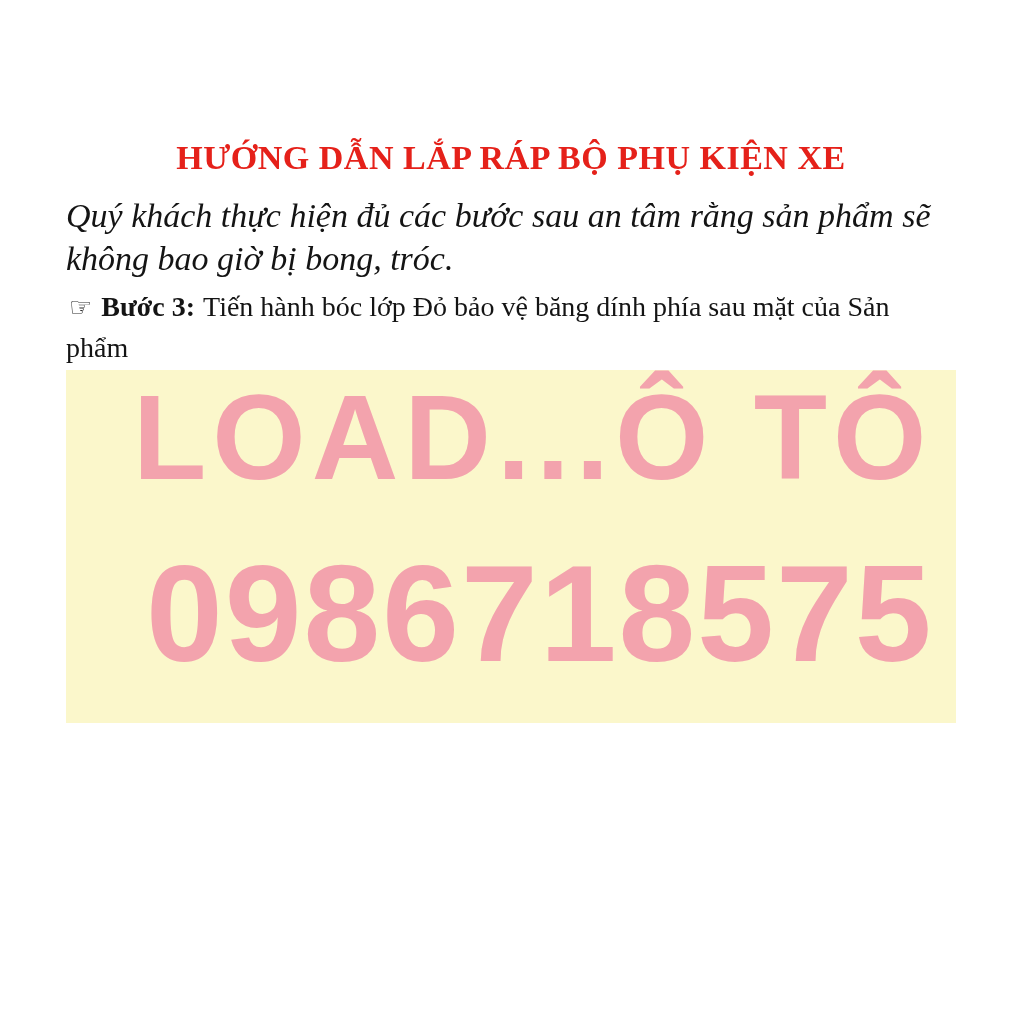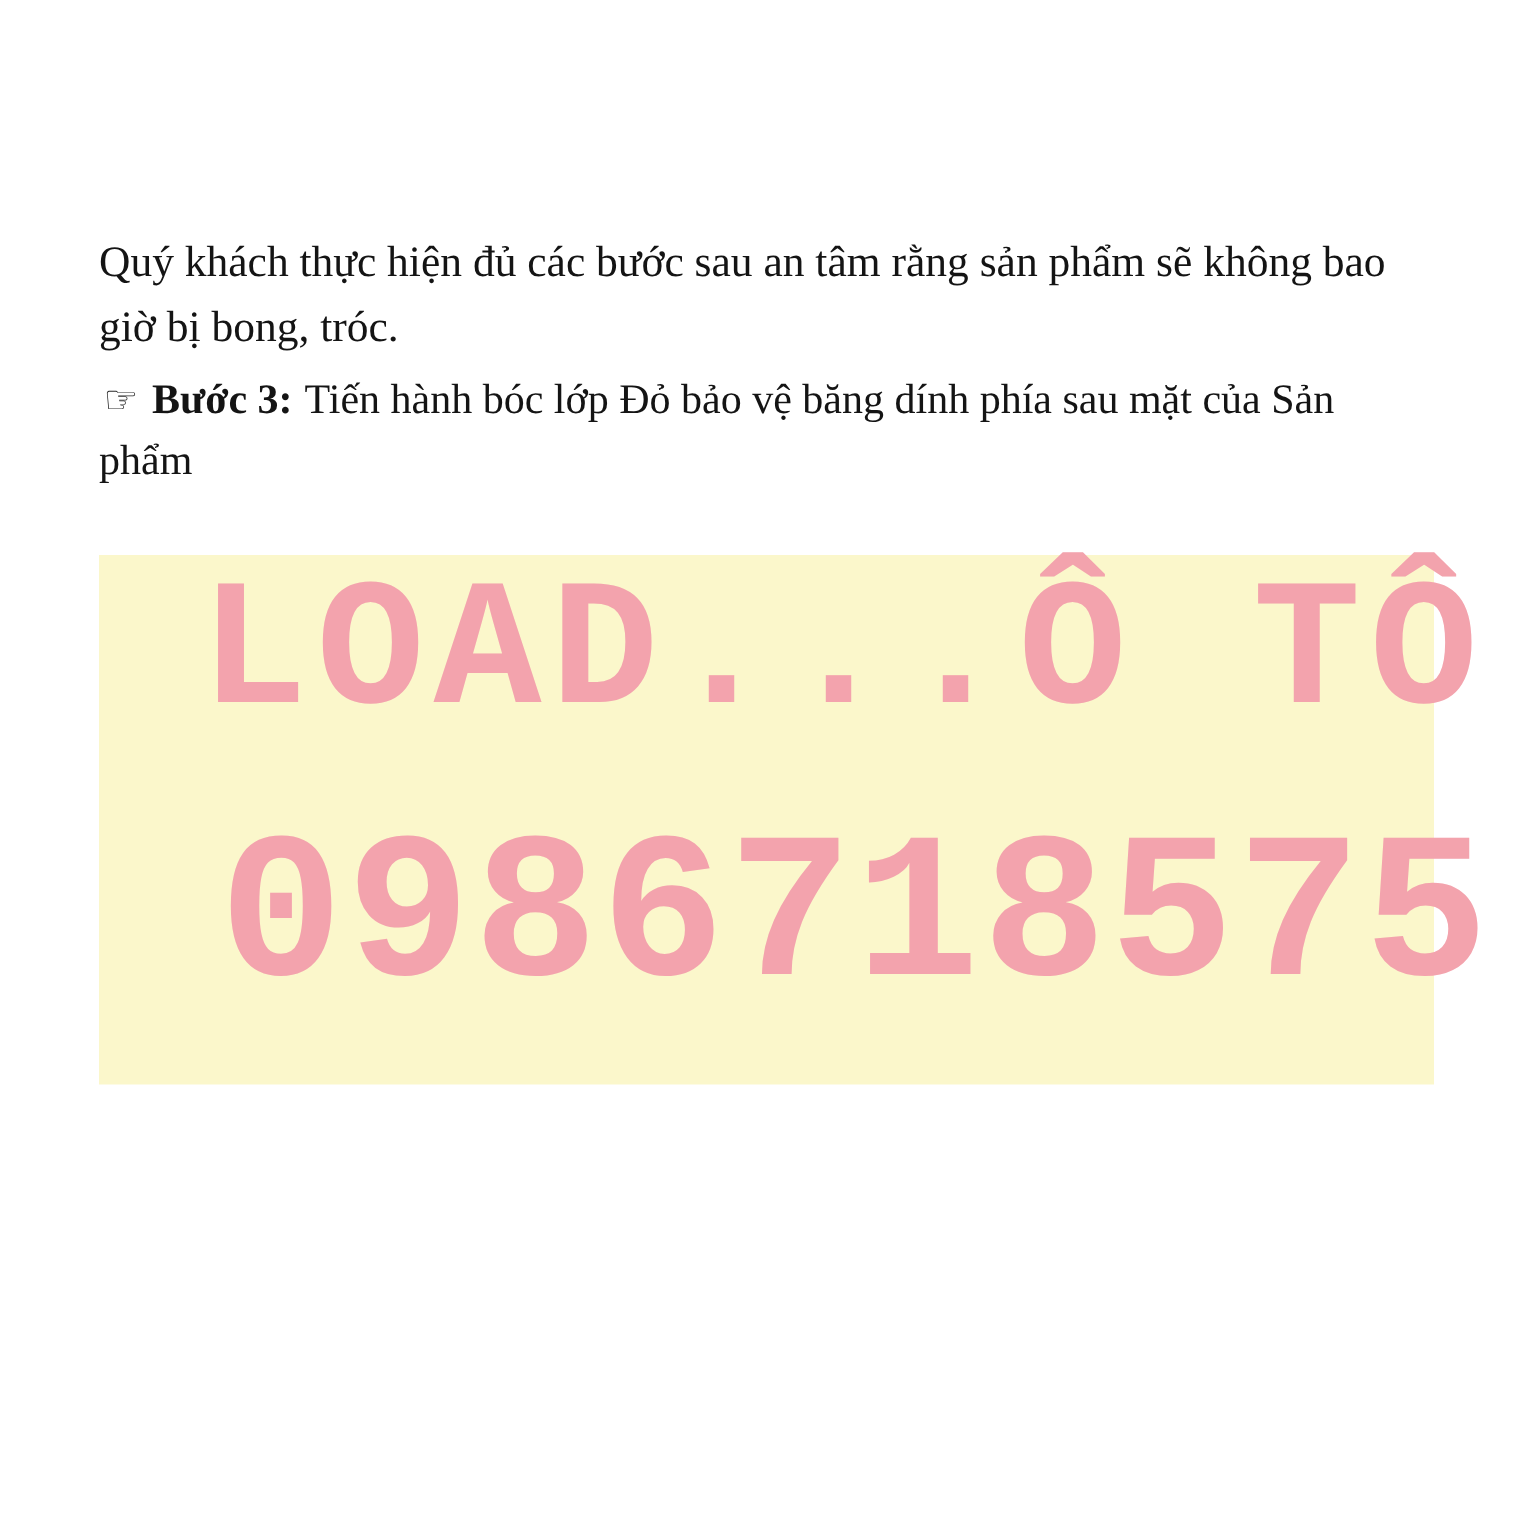--- a/index.html
+++ b/index.html
@@ -25,21 +25,21 @@
     top: 370px;
     width: 890px;
     height: 353px;
     background: var(--yellow);
     z-index: 0;
   }
   .wm {
     position: absolute;
     z-index: 1;
     color: var(--pink);
-    font-family: Liberation Mono, monospace;
+    font-family: Liberation Sans, sans-serif;
     font-weight: bold;
     white-space: nowrap;
     pointer-events: none;
   }
   .wm1 {
     left: 133px;
     top: 377px;
     font-size: 120px;
     line-height: 120px;
     letter-spacing: 6px;
@@ -62,21 +62,22 @@
     margin: 0;
     text-align: center;
     color: var(--red);
     font-size: 34px;
     line-height: 40px;
     font-weight: bold;
     letter-spacing: 0.5px;
   }
   .intro {
     margin: 16px 0 0 0;
-    font-size: 29px;
+    font-style: italic;
+    font-size: 34px;
     line-height: 43px;
   }
   .step {
     margin: 6px 0 0 0;
     font-size: 28px;
     line-height: 41px;
   }
   .bullet {
     display: inline-block;
     font-family: "DejaVu Sans", sans-serif;
@@ -95,20 +96,21 @@
 </style>
 </head>
 <body>
 
 <div class="highlight-rect"></div>
 
 <div class="wm wm1">LOAD...Ô TÔ</div>
 <div class="wm wm2">0986718575</div>
 
 <div class="content">
+  <h1 class="title">HƯỚNG DẪN LẮP RÁP BỘ PHỤ KIỆN XE</h1>
 
   <p class="intro">Quý khách thực hiện đủ các bước sau an tâm rằng sản phẩm sẽ không bao giờ bị bong, tróc.</p>
 
 
 
   <p class="step"><span class="bullet">☞</span><span class="step-label">Bước 3:</span><span class="step-text">Tiến hành bóc lớp Đỏ bảo vệ băng dính phía sau mặt của Sản phẩm</span></p>
 
 
 
 </div>

